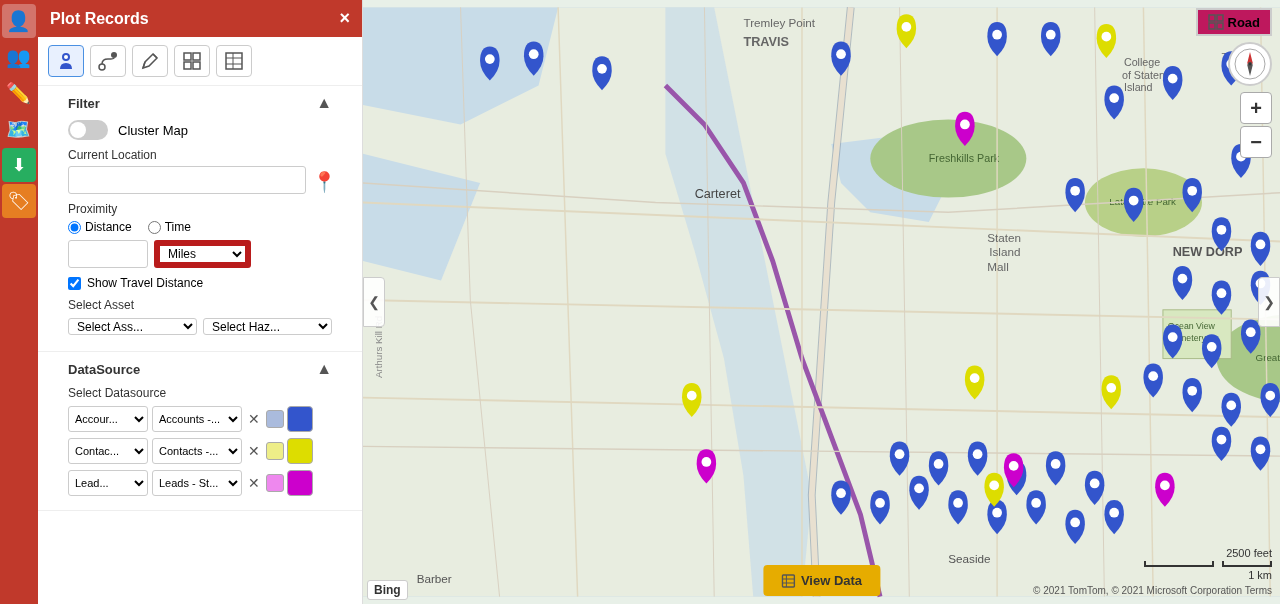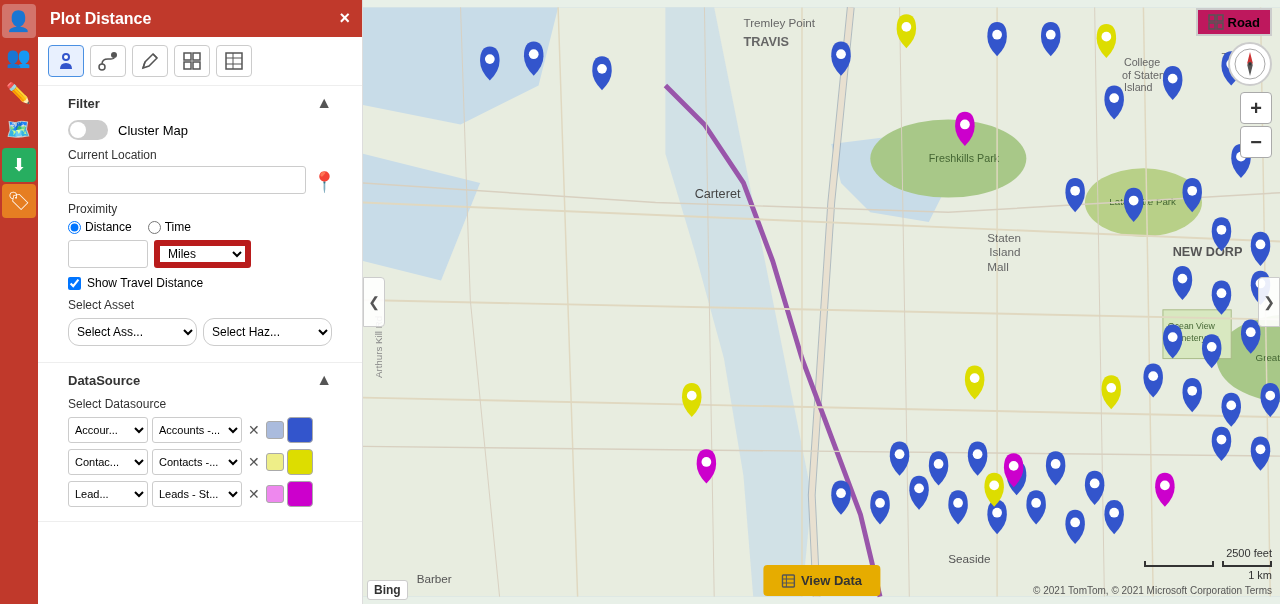--- a/index.html
+++ b/index.html
@@ -193,23 +193,23 @@
       cursor: pointer;
       margin-top: 6px;
     }
 
     .select-asset-row {
       display: flex;
       gap: 6px;
       margin-top: 6px;
     }
     .asset-select {
-      height: 28px;
+      height: 17px;
       border: 1px solid #ccc;
-      border-radius: 11px;
+      border-radius: 3px;
       font-size: 12px;
       padding: 0 4px;
       background: white;
       flex: 1;
     }
 
     
     .datasource-label { font-size: 12px; color: #333; margin-bottom: 6px; display: block; }
     .datasource-row {
       display: flex;
@@ -415,21 +415,21 @@
   <div class="sidebar-icon-btn" style="color:white; font-size:20px;">👥</div>
   <div class="sidebar-icon-btn" style="color:white; font-size:20px;">✏️</div>
   <div class="sidebar-icon-btn" style="color:white; font-size:20px;">🗺️</div>
   <div class="sidebar-icon-btn green" style="color:white; font-size:18px;">⬇</div>
   <div class="sidebar-icon-btn orange" style="color:white; font-size:18px;">🏷</div>
 </div>
 
 <div class="panel">
 
   <div class="panel-header">
-    <span>Plot Distance</span>
+    <span>Plot Records</span>
     <button class="panel-header-close">×</button>
   </div>
 
   <div class="toolbar">
     <button class="toolbar-btn active" title="Person Pin">
       <svg width="20" height="20" viewBox="0 0 20 20">
         <circle cx="10" cy="6" r="4" fill="#3355cc"></circle>
         <path d="M4 18 Q4 12 10 12 Q16 12 16 18" fill="#3355cc"></path>
         <circle cx="10" cy="6" r="2" fill="white"></circle>
       </svg>

